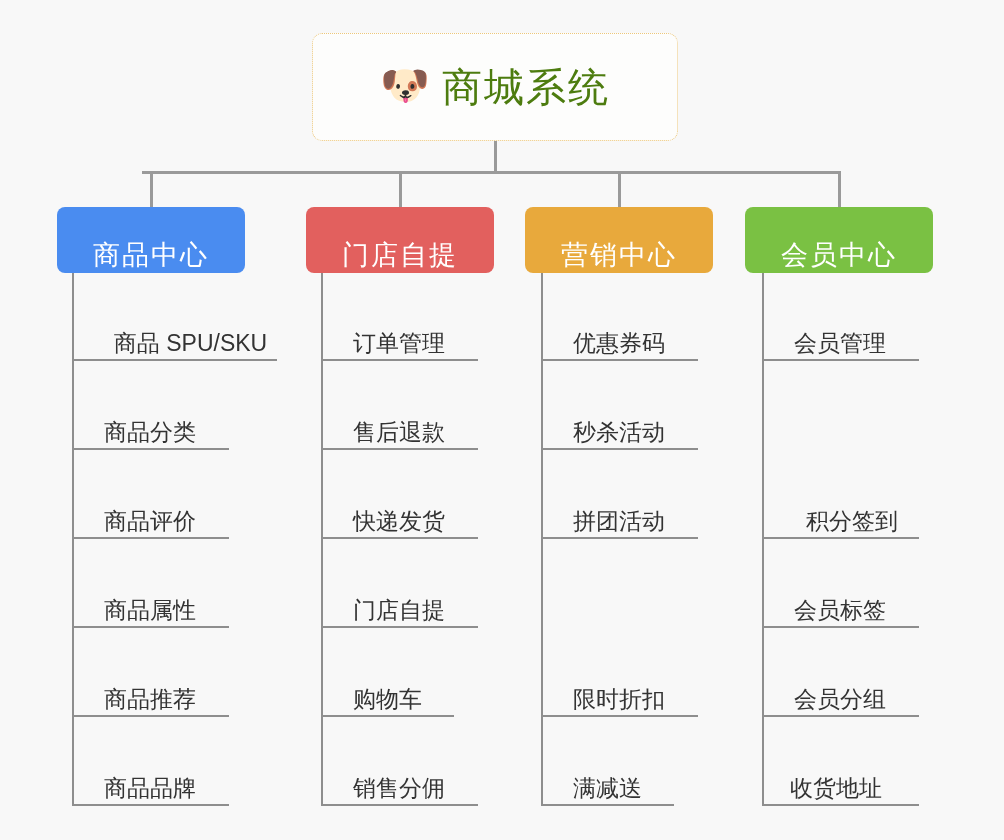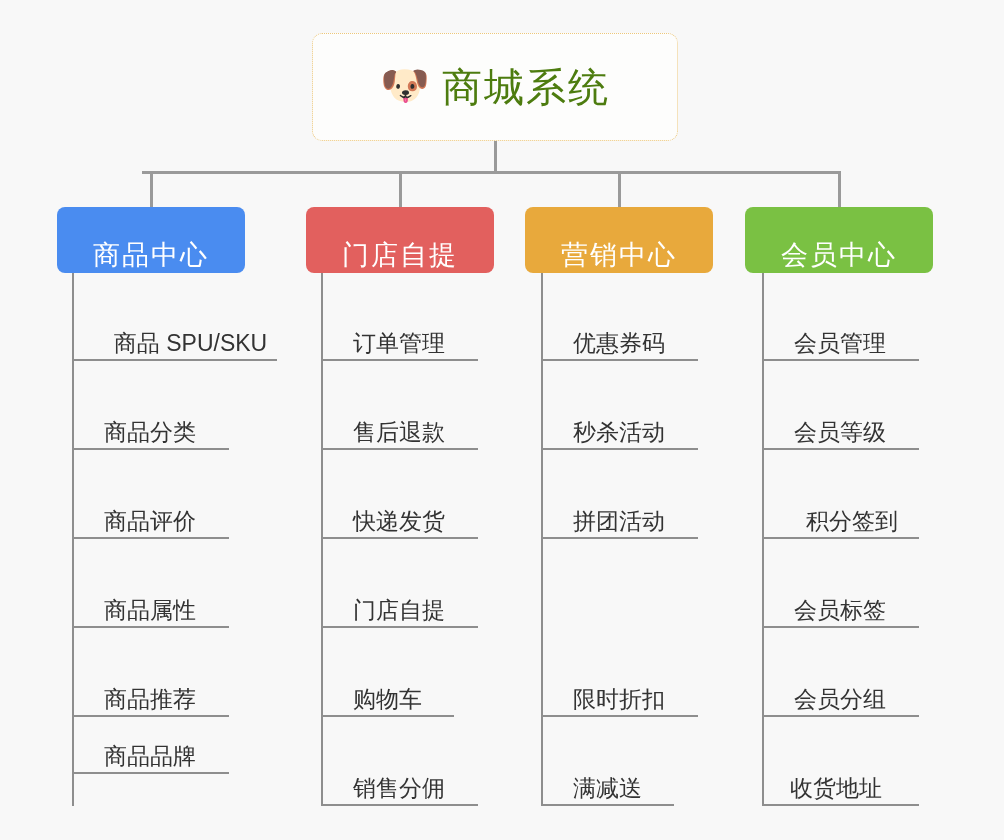--- a/index.html
+++ b/index.html
@@ -138,21 +138,21 @@
     </div>
     <div class="leaf" style="left: 72px; top: 499px; width: 157px;">
       <span class="leaf-label">商品评价</span>
     </div>
     <div class="leaf" style="left: 72px; top: 588px; width: 157px;">
       <span class="leaf-label">商品属性</span>
     </div>
     <div class="leaf" style="left: 72px; top: 677px; width: 157px;">
       <span class="leaf-label">商品推荐</span>
     </div>
-    <div class="leaf" style="left: 72px; top: 734px; width: 157px; align-items: flex-end;">
+    <div class="leaf" style="left: 72px; top: 766px; width: 157px; align-items: flex-end;">
       <span class="leaf-label">商品品牌</span>
     </div>
     <div class="conn conn-drop" style="background: rgb(154, 154, 154); left: 399px;"></div>
     <div class="cat-box" style="left: 306px; background: rgb(226, 96, 94);">
       <span>门店自提</span>
     </div>
     <div class="col-spine" style="left: 321px; height: 533px;"></div>
     <div class="leaf" style="left: 321px; top: 321px; width: 157px;">
       <span class="leaf-label">订单管理</span>
     </div>
@@ -192,23 +192,20 @@
       <span class="leaf-label">满减送</span>
     </div>
     <div class="conn conn-drop" style="background: rgb(154, 154, 154); left: 838px;"></div>
     <div class="cat-box" style="left: 745px; background: rgb(122, 193, 67);">
       <span>会员中心</span>
     </div>
     <div class="col-spine" style="left: 762px; height: 533px;"></div>
     <div class="leaf" style="left: 762px; top: 321px; width: 157px;">
       <span class="leaf-label">会员管理</span>
     </div>
-    <div class="leaf" style="left: 762px; top: 410px; width: 157px;">
-      <span class="leaf-label">会员等级</span>
-    </div>
     <div class="leaf" style="left: 762px; top: 499px; width: 157px; padding-left: 44px;">
       <span class="leaf-label">积分签到</span>
     </div>
     <div class="leaf" style="left: 762px; top: 588px; width: 157px;">
       <span class="leaf-label">会员标签</span>
     </div>
     <div class="leaf" style="left: 762px; top: 677px; width: 157px;">
       <span class="leaf-label">会员分组</span>
     </div>
     <div class="leaf" style="left: 762px; top: 766px; width: 157px; padding-left: 28px;">

